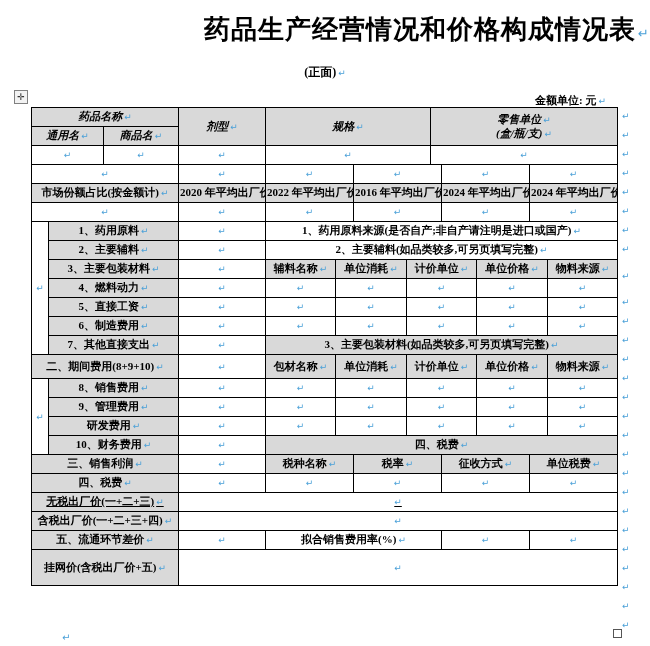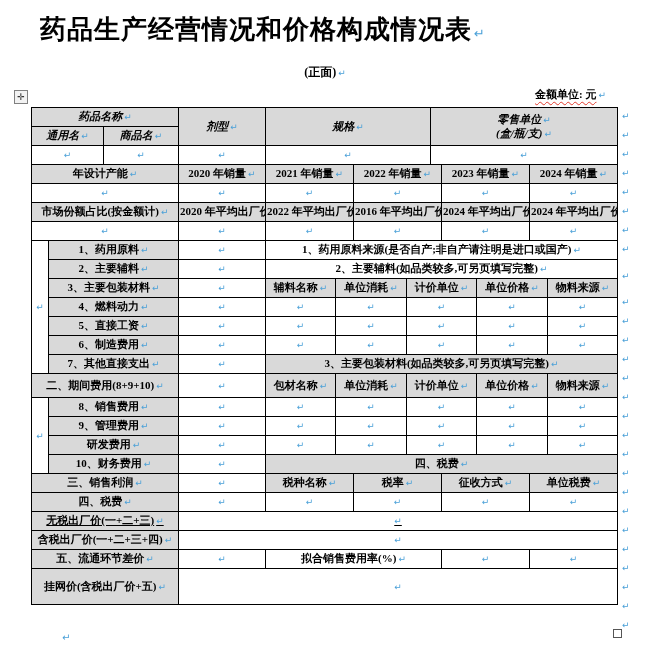--- a/index.html
+++ b/index.html
@@ -8,28 +8,28 @@
     --pilcrow:#4aa0d8;
     --squiggle:#e23b2e;
     --text:#000000;
   }
   html,body{margin:0;padding:0;}
   body{
     width:650px;height:646px;background:#ffffff;position:relative;overflow:hidden;
     font-family:"Liberation Serif","DejaVu Serif",serif;color:var(--text);
   }
   .doc-title{
-    margin-top:12px;text-align:left;font-size:26px;font-weight:bold;letter-spacing:1px;margin-left:40px;
+    margin-top:12px;text-align:right;font-size:26px;font-weight:bold;letter-spacing:1px;margin-left:40px;
   }
   .doc-title .pmark{font-size:13px;}
   .doc-subtitle{
     margin-top:17px;text-align:center;font-size:12px;font-weight:bold;
   }
   .unit-note-row{
-    margin-top:6px;text-align:right;padding-right:44px;font-size:11px;font-weight:bold;
+    margin-top:12px;text-align:right;padding-right:44px;font-size:11px;font-weight:bold;
   }
   .squiggle{
     text-decoration-line:underline;text-decoration-style:wavy;
     text-decoration-color:var(--squiggle);text-decoration-thickness:1px;
     text-underline-offset:3px;
   }
   .pmark{
     color:var(--pilcrow);font-size:9px;font-weight:normal;margin-left:2px;
     font-family:"DejaVu Sans","Liberation Sans",sans-serif;
   }
@@ -116,28 +116,20 @@
     <table class="doc t-follow" style="width: 586px;">
       <colgroup>
         <col style="width: 147px;">
         <col style="width: 87px;">
         <col style="width: 88px;">
         <col style="width: 88px;">
         <col style="width: 88px;">
         <col style="width: 88px;">
       </colgroup>
       <tbody>
-        <tr style="height: 19px;">
-          <td class="g">年设计产能<span class="pmark">↵</span></td>
-          <td class="g">2020 年销量<span class="pmark">↵</span></td>
-          <td class="g">2021 年销量<span class="pmark">↵</span></td>
-          <td class="g">2022 年销量<span class="pmark">↵</span></td>
-          <td class="g">2023 年销量<span class="pmark">↵</span></td>
-          <td class="g">2024 年销量<span class="pmark">↵</span></td>
-        </tr>
         <tr style="height: 19px;">
           <td class="empty"><span class="pmark">↵</span></td>
           <td class="empty"><span class="pmark">↵</span></td>
           <td class="empty"><span class="pmark">↵</span></td>
           <td class="empty"><span class="pmark">↵</span></td>
           <td class="empty"><span class="pmark">↵</span></td>
           <td class="empty"><span class="pmark">↵</span></td>
         </tr>
         <tr style="height: 19px;">
           <td class="g al-l sm">市场份额占比(按金额计)<span class="pmark">↵</span></td>

